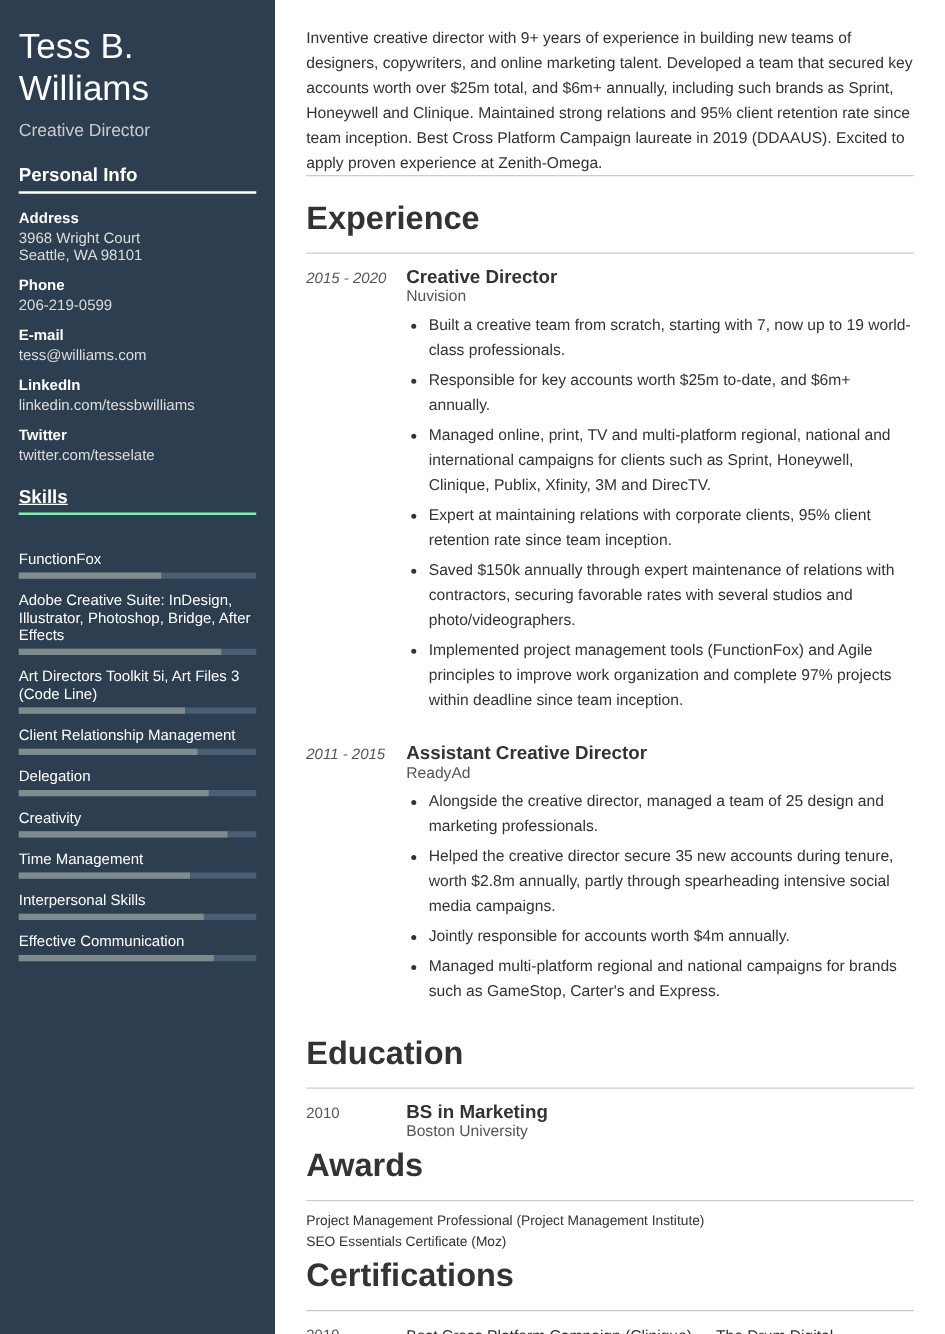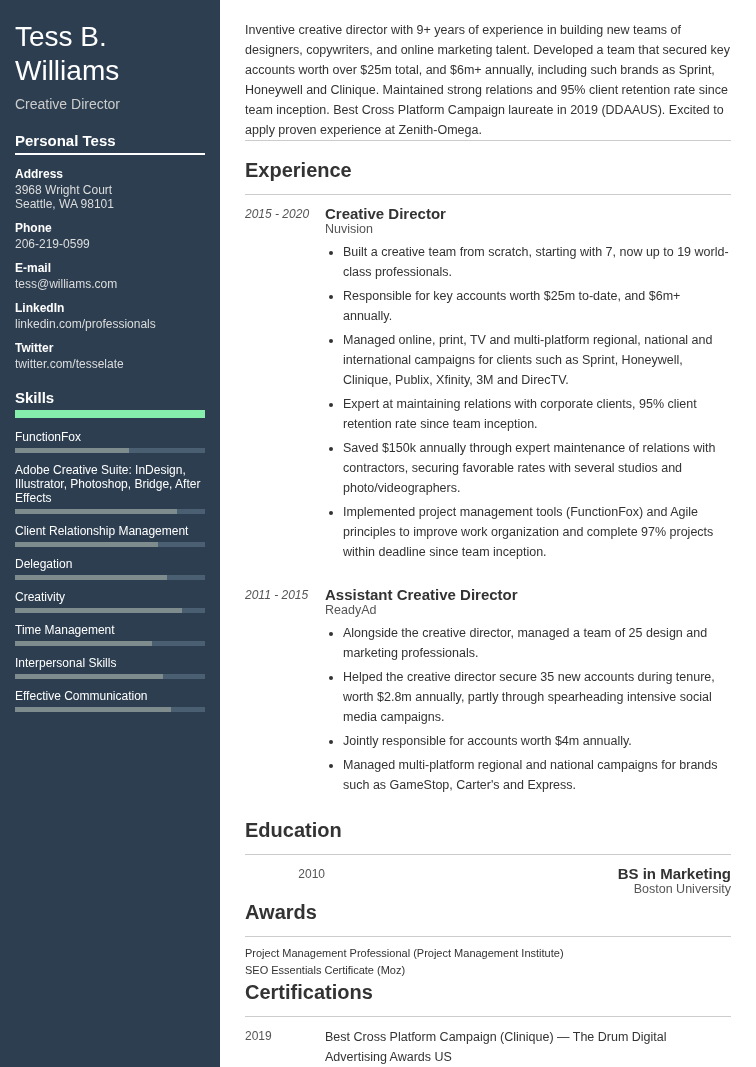--- a/index.html
+++ b/index.html
@@ -43,24 +43,25 @@
       margin-top: 10px;
       margin-bottom: 2px;
     }
     .info-value {
       font-size: 12px;
       color: #ddd;
     }
     .skills-section-title {
       font-size: 15px;
       font-weight: bold;
-      border-bottom: 8px solid #86efac;
+      border-bottom: 2px solid #86efac;
       padding-bottom: 4px;
-      margin-bottom: 12px;
+      margin-bottom: 28px;
       margin-top: 18px;
+      text-decoration: underline;
     }
     .skill-name {
       font-size: 12px;
       margin-bottom: 4px;
       margin-top: 10px;
     }
     .skill-bar-bg {
       background: #4a5f72;
       height: 5px;
       width: 100%;
@@ -76,21 +77,21 @@
       background: #fff;
     }
     .summary {
       font-size: 12.5px;
       line-height: 1.6;
       color: #333;
       margin-bottom: 18px;
       border-bottom: 1px solid #ccc;
     }
     .section-title {
-      font-size: 20px;
+      font-size: 26px;
       font-weight: bold;
       color: #333;
       margin-bottom: 12px;
       margin-top: 5px;
     }
     .section-divider {
       border: none;
       border-top: 1px solid #ccc;
       margin-bottom: 10px;
     }
@@ -123,21 +124,20 @@
       padding-left: 18px;
       font-size: 12.5px;
       color: #333;
       line-height: 1.6;
     }
     .exp-bullets li {
       margin-bottom: 4px;
     }
     .edu-entry {
       display: flex;
-      text-align: right;
     }
     .edu-date {
       min-width: 80px;
       font-size: 12px;
       color: #555;
       padding-top: 2px;
     }
     .edu-content { flex: 1; }
     .edu-degree {
       font-size: 15px;
@@ -170,51 +170,57 @@
       line-height: 1.6;
     }
   </style>
 </head>
 <body>
 
 <div class="sidebar">
   <div class="sidebar-name">Tess B. Williams</div>
   <div class="sidebar-title">Creative Director</div>
 
-  <div class="sidebar-section-title">Personal Tess</div>
+  <div class="sidebar-section-title">Personal Info</div>
 
   <div class="info-label">Address</div>
   <div class="info-value">3968 Wright Court</div>
   <div class="info-value">Seattle, WA 98101</div>
 
   <div class="info-label">Phone</div>
   <div class="info-value">206-219-0599</div>
 
   <div class="info-label">E-mail</div>
   <div class="info-value">tess@williams.com</div>
 
   <div class="info-label">LinkedIn</div>
-  <div class="info-value">linkedin.com/professionals</div>
+  <div class="info-value">linkedin.com/tessbwilliams</div>
 
   <div class="info-label">Twitter</div>
   <div class="info-value">twitter.com/tesselate</div>
 
   <div class="skills-section-title">Skills</div>
 
   <div id="skills-container">
       <div>
         <div class="skill-name">FunctionFox</div>
         <div class="skill-bar-bg">
           <div class="skill-bar-fill" style="width: 60%;"></div>
         </div>
       </div>
       <div>
         <div class="skill-name">Adobe Creative Suite: InDesign, Illustrator, Photoshop, Bridge, After Effects</div>
         <div class="skill-bar-bg">
           <div class="skill-bar-fill" style="width: 85%;"></div>
+        </div>
+      </div>
+      <div>
+        <div class="skill-name">Art Directors Toolkit 5i, Art Files 3 (Code Line)</div>
+        <div class="skill-bar-bg">
+          <div class="skill-bar-fill" style="width: 70%;"></div>
         </div>
       </div>
       <div>
         <div class="skill-name">Client Relationship Management</div>
         <div class="skill-bar-bg">
           <div class="skill-bar-fill" style="width: 75%;"></div>
         </div>
       </div>
       <div>
         <div class="skill-name">Delegation</div>

